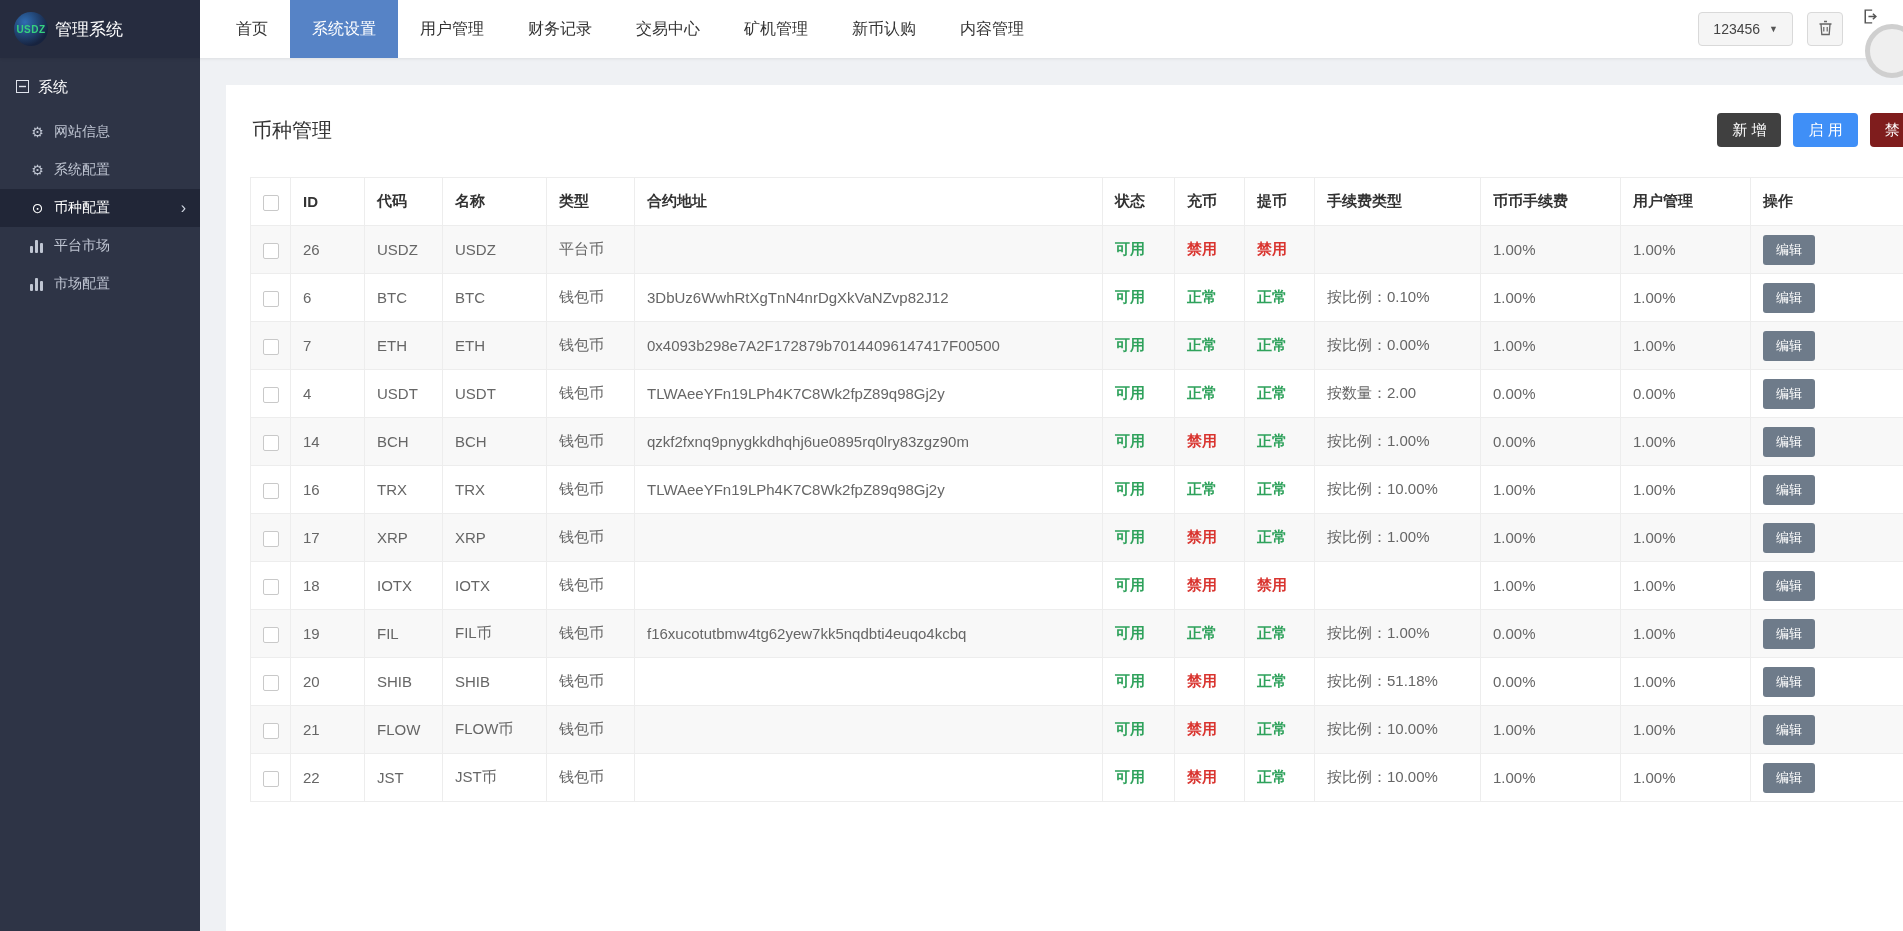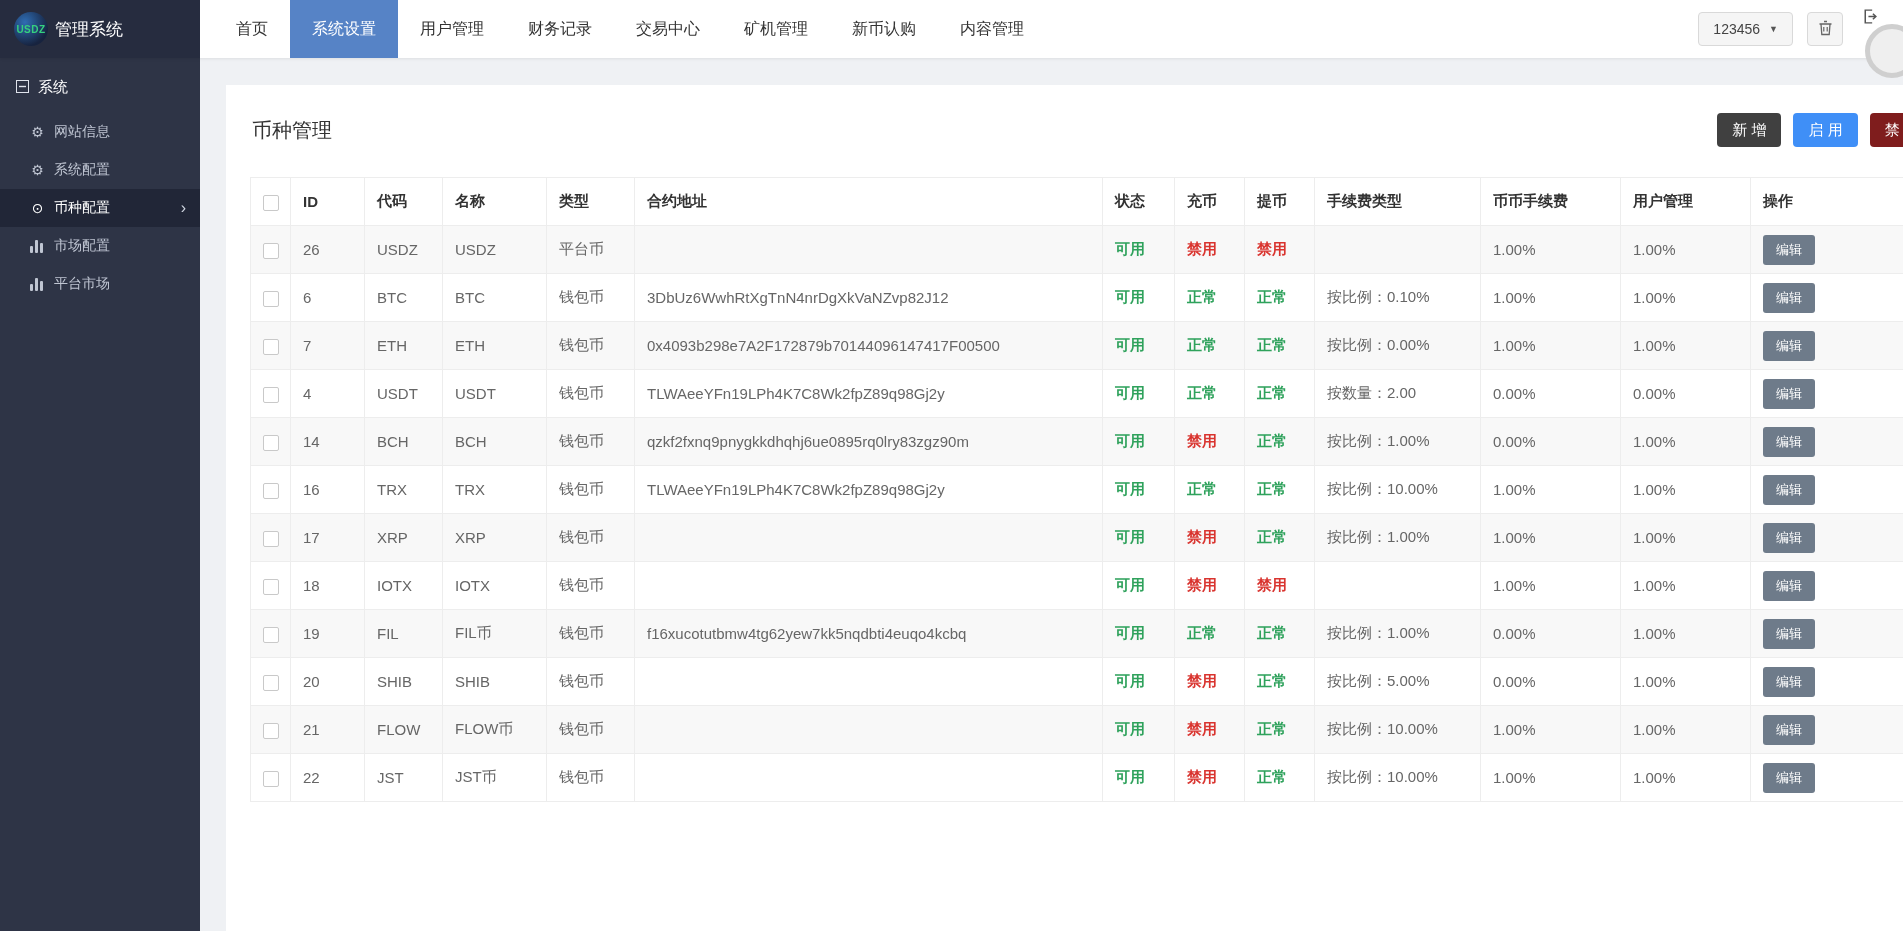--- a/index.html
+++ b/index.html
@@ -135,29 +135,29 @@
       <div class="side-item active">
     <span class="glyph">⊙</span>
     <span class="side-label">币种配置</span>
   </div>
       <div class="side-item">
     <span class="chart-glyph">
           <i></i>
           <i></i>
           <i></i>
         </span>
-    <span class="side-label">市场配置</span>
+    <span class="side-label">平台市场</span>
   </div>
       <div class="side-item">
     <span class="chart-glyph">
           <i></i>
           <i></i>
           <i></i>
         </span>
-    <span class="side-label">平台市场</span>
+    <span class="side-label">市场配置</span>
   </div>
     </div>
 </aside>
 
 <main class="main">
   <section class="card">
     <div class="card-head">
       <h2 class="page-title">币种管理</h2>
       <div class="actions" id="actions">
           <button class="action-btn" style="background: #404040;">新 增</button>
@@ -390,21 +390,21 @@
       <input type="checkbox" style="">
     </td>
     <td>20</td>
     <td>SHIB</td>
     <td>SHIB</td>
     <td>钱包币</td>
     <td></td>
     <td class="bold" style="color: rgb(47, 162, 92);">可用</td>
     <td class="bold" style="color: rgb(217, 52, 47);">禁用</td>
     <td class="bold" style="color: rgb(47, 162, 92);">正常</td>
-    <td>按比例：5.00%</td>
+    <td>按比例：51.18%</td>
     <td>0.00%</td>
     <td>1.00%</td>
     <td>
       <button class="edit-btn" style="background: rgb(110, 123, 138);">编辑</button>
     </td>
   </tr>
 
   <tr>
     <td class="cell-check">
       <input type="checkbox" style="">

